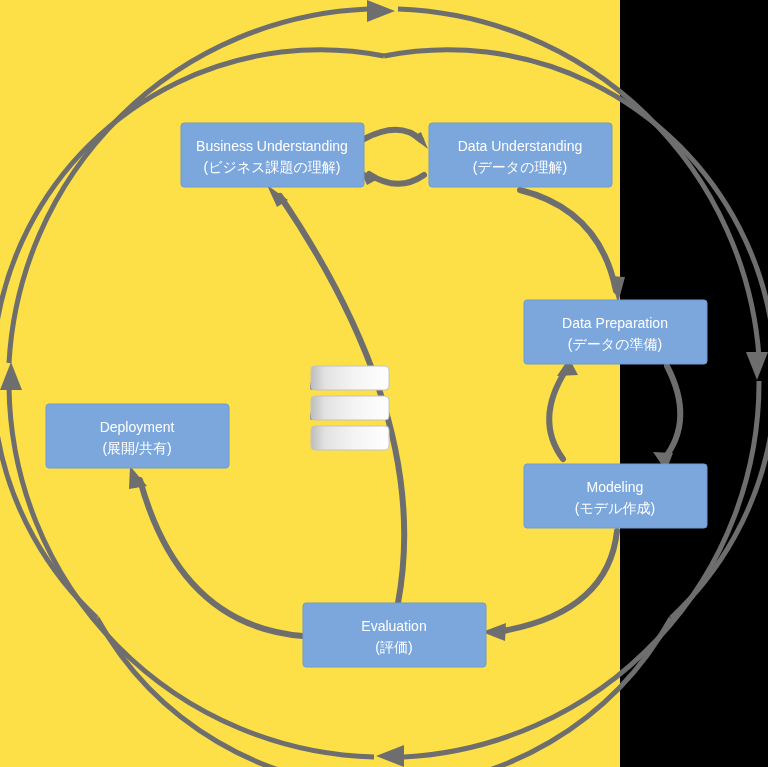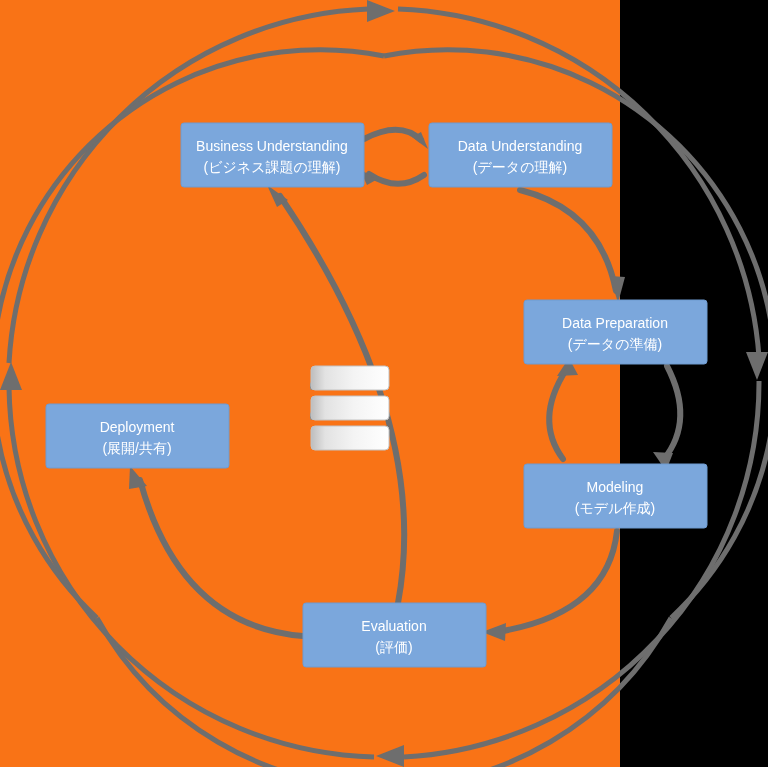--- a/index.html
+++ b/index.html
@@ -10,21 +10,21 @@
   body {
     width: 768px;
     height: 767px;
     overflow: hidden;
     font-family: "Liberation Sans", "DejaVu Sans", sans-serif;
   }
   #diagram-root {
     position: relative;
     width: 620px;
     height: 767px;
-    background: #f97316;
+    background: #fde047;
   }
   svg#crisp-dm-svg {
     display: block;
     width: 768px;
     height: 767px;
   }
   .node-box-rect {
     fill: #7BA7DC;
     stroke: #6f9bd0;
     stroke-width: 1;

